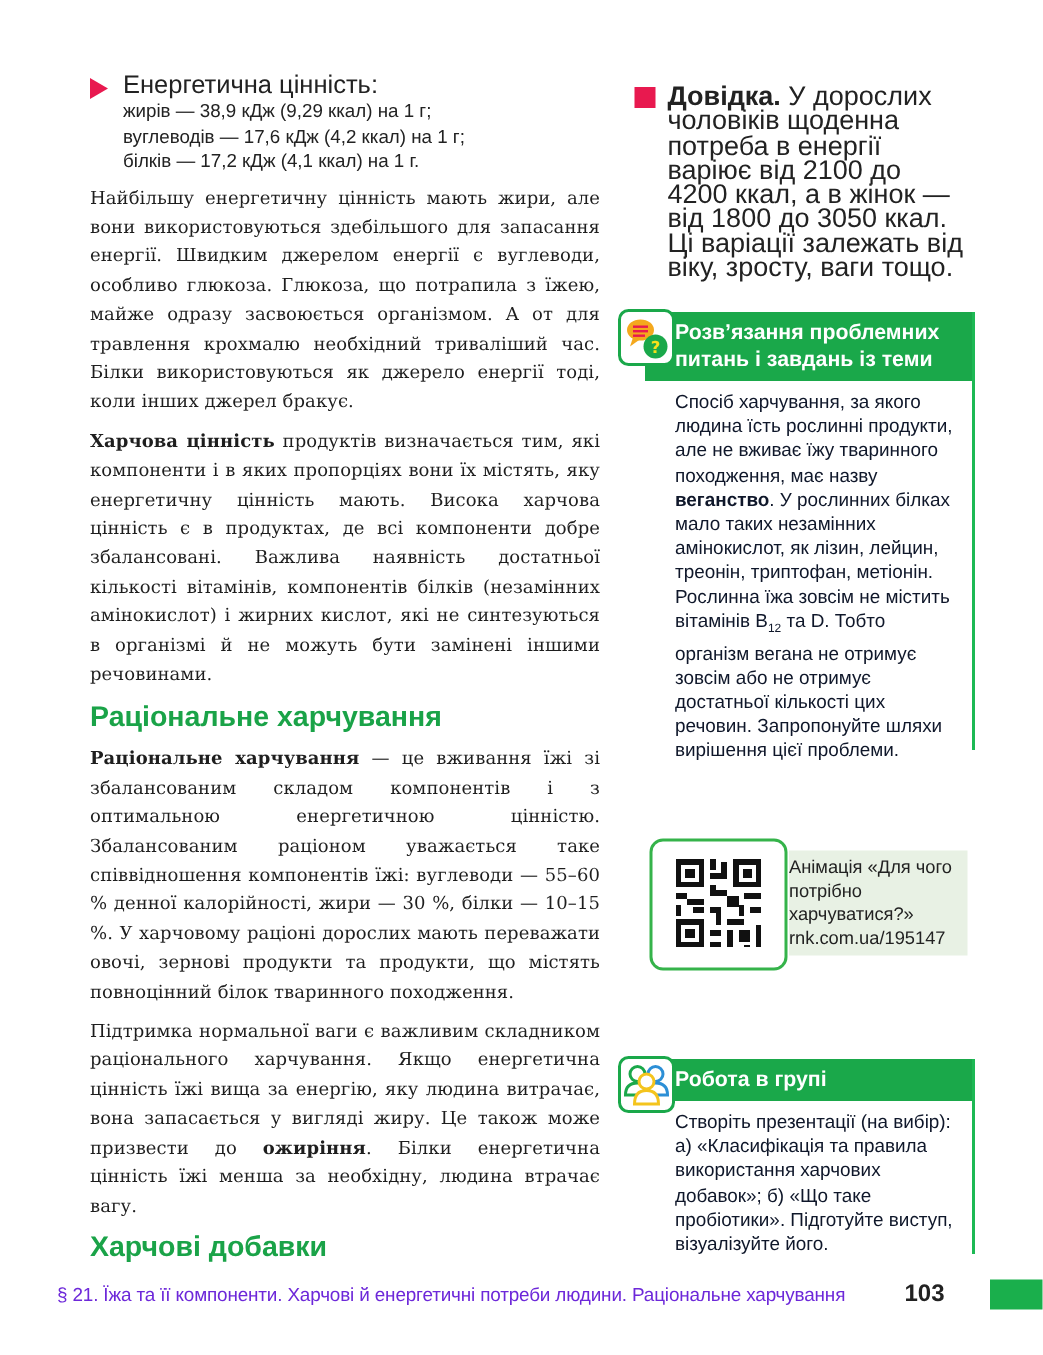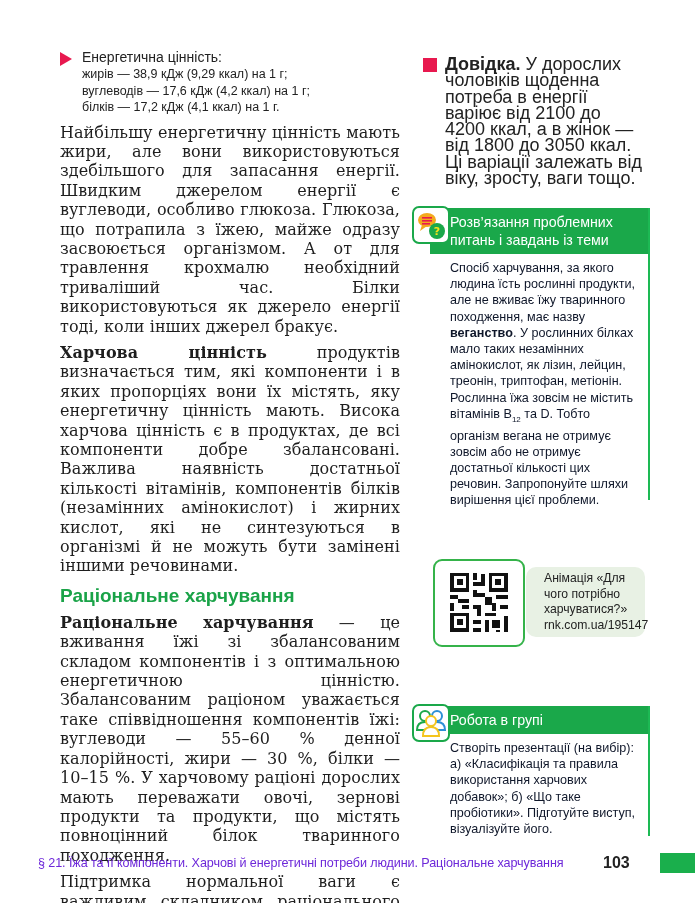--- a/index.html
+++ b/index.html
@@ -5,41 +5,41 @@
   html, body { margin:0; padding:0; background:#ffffff; }
   body { width:695px; height:903px; position:relative; overflow:hidden; }
   .serif { font-family:"DejaVu Serif","Liberation Serif",serif; }
   .sans { font-family:"Liberation Sans","DejaVu Sans",sans-serif; }
 
   
   .left { position:absolute; left:60px; top:48px; width:340px; color:#222; }
   .energy { position:relative; padding-left:22px; }
   .energy .tri { position:absolute; left:0; top:4px; width:0; height:0;
     border-top:7px solid transparent; border-bottom:7px solid transparent; border-left:12px solid #e8194f; }
-  .energy .title { font-size:14px; line-height:18px; }
+  .energy .title { font-size:17px; line-height:18px; }
   .energy .line { font-size:12.5px; line-height:16.5px; margin-left:0; }
-  .para { font-size:16px; line-height:19.4px; text-align:justify; margin:0; color:#1e1e1e; letter-spacing:0.05px; }
+  .para { font-size:12px; line-height:19.4px; text-align:justify; margin:0; color:#1e1e1e; letter-spacing:0.05px; }
   .para b { font-weight:bold; }
   .h2 { font-size:19px; font-weight:bold; color:#1aa348; line-height:24px; margin:0; }
 
   
   .note { position:absolute; left:433px; top:56px; width:210px; }
   .note .sq { position:absolute; left:-10px; top:2px; width:14px; height:14px; background:#e8194f; }
   .note p { margin:0 0 0 12px; font-size:18px; line-height:16.3px; color:#222; }
 
   .box { position:absolute; left:430px; width:218px; border-right:2px solid #1db954; }
-  .box .head { background:#1aa84a; color:#fff; font-weight:normal; font-size:14.2px; line-height:18px; padding:5px 6px 5px 20px; }
+  .box .head { background:#1aa84a; color:#fff; font-weight:bold; font-size:14.2px; line-height:18px; padding:5px 6px 5px 20px; }
   .box .body { font-size:12.6px; line-height:16.2px; color:#0f172a; padding:6px 6px 4px 20px; }
   .box .icon { position:absolute; left:-18px; top:-2px; width:34px; height:34px; background:#fff; border:2px solid #1aa84a; border-radius:7px; }
   .box .icon svg { display:block; }
 
   .qr-card { position:absolute; left:433px; top:559px; width:212px; height:86px; }
   .qr-frame { position:absolute; left:0; top:0; width:88px; height:84px; border:2px solid #35b34a; border-radius:9px; background:#fff; }
-  .qr-text { position:absolute; left:93px; top:8px; width:119px; height:70px; background:#e8f1e4; padding:4px 18px; box-sizing:border-box;
-    font-size:12.2px; line-height:15.5px; color:#222;border-radius:10px; }
+  .qr-text { position:absolute; left:93px; top:8px; width:119px; height:70px; background:#e8f1e4; padding:4px 0; box-sizing:border-box;
+    font-size:12.2px; line-height:15.5px; color:#222; }
 
   .footer { position:absolute; left:0; top:853px; width:695px; height:22px; }
   .footer .chapter { position:absolute; left:38px; top:3px; font-size:12.6px; color:#6d28d9; letter-spacing:-0.1px; white-space:nowrap; }
   .footer .pnum { position:absolute; left:603px; top:1px; font-size:16px; font-weight:bold; color:#222;text-align:right; }
   .footer .bar { position:absolute; left:660px; top:0; width:35px; height:20px; background:#1aaf4c; }
 </style>
 </head>
 <body>
 
 <div class="left">

